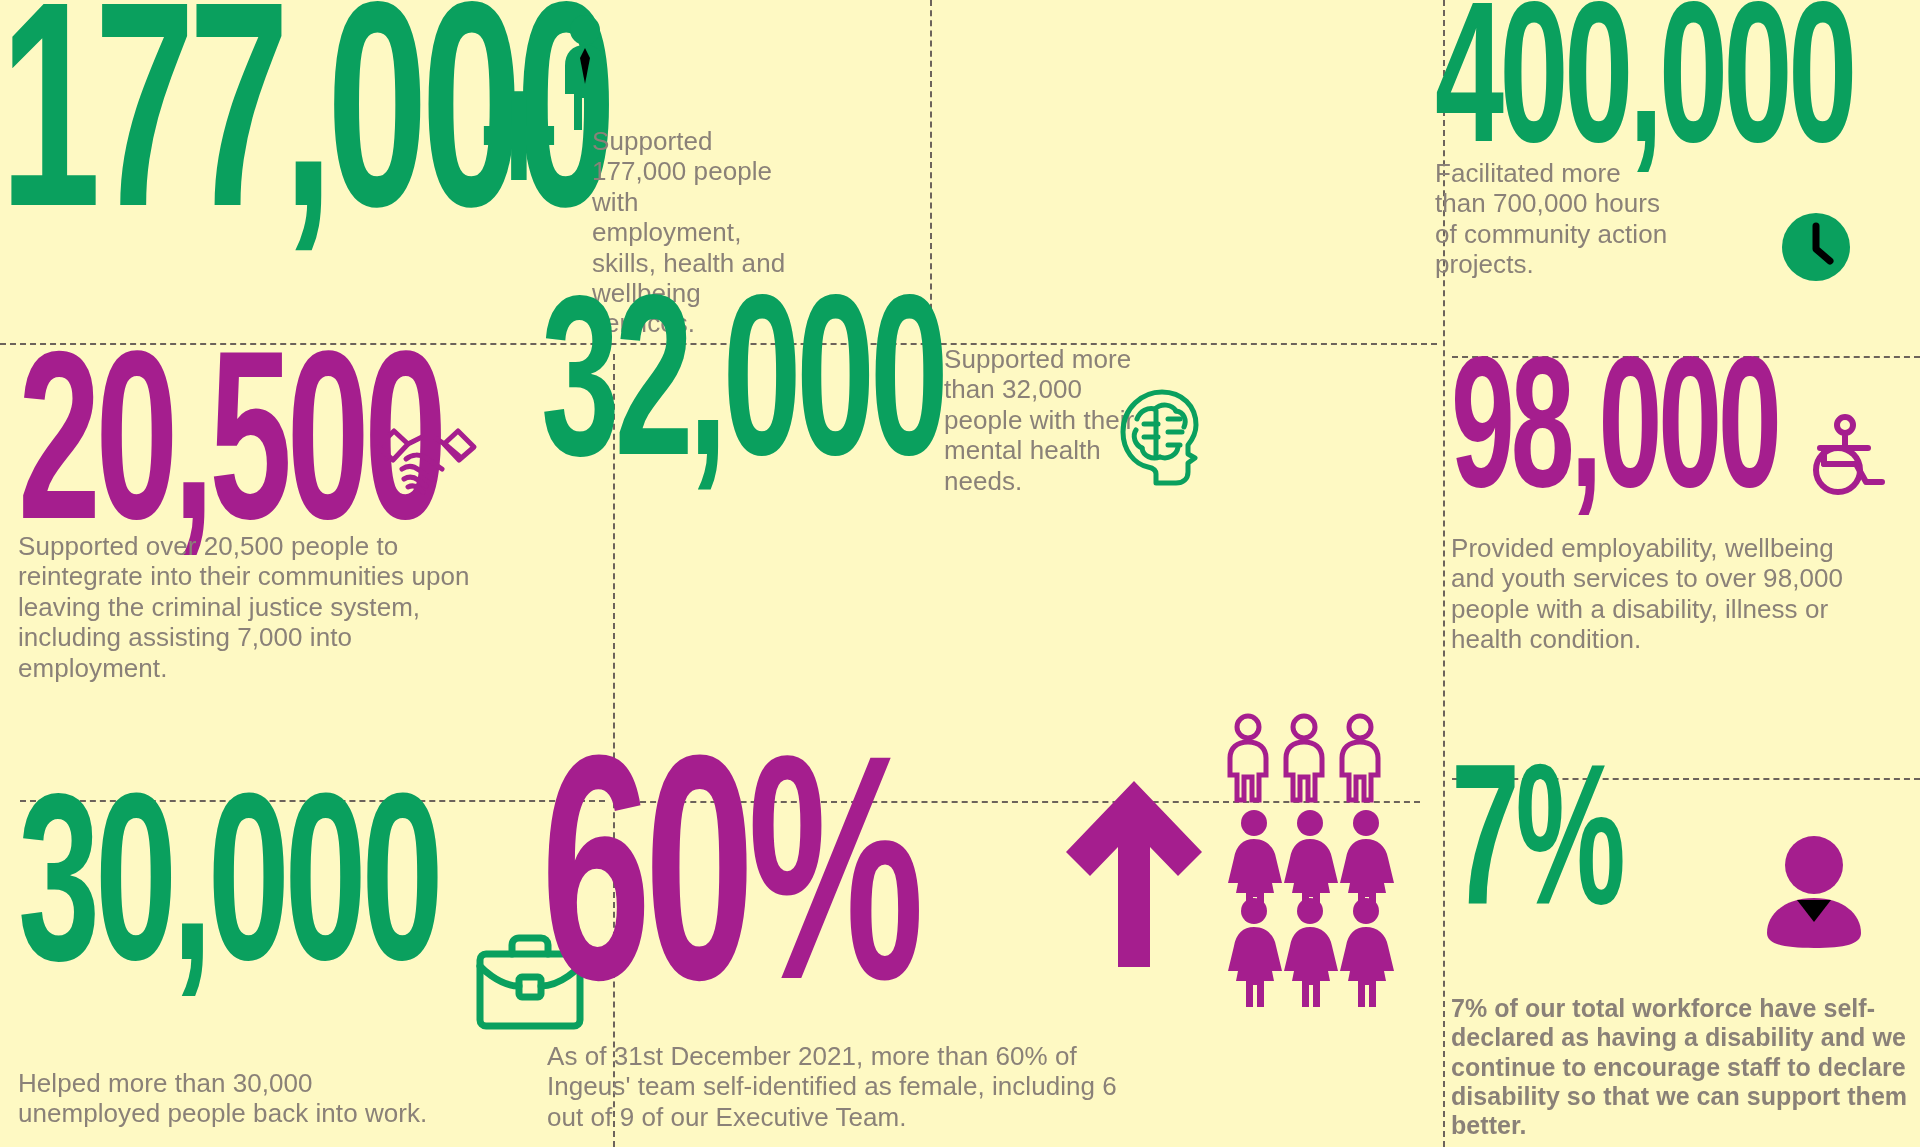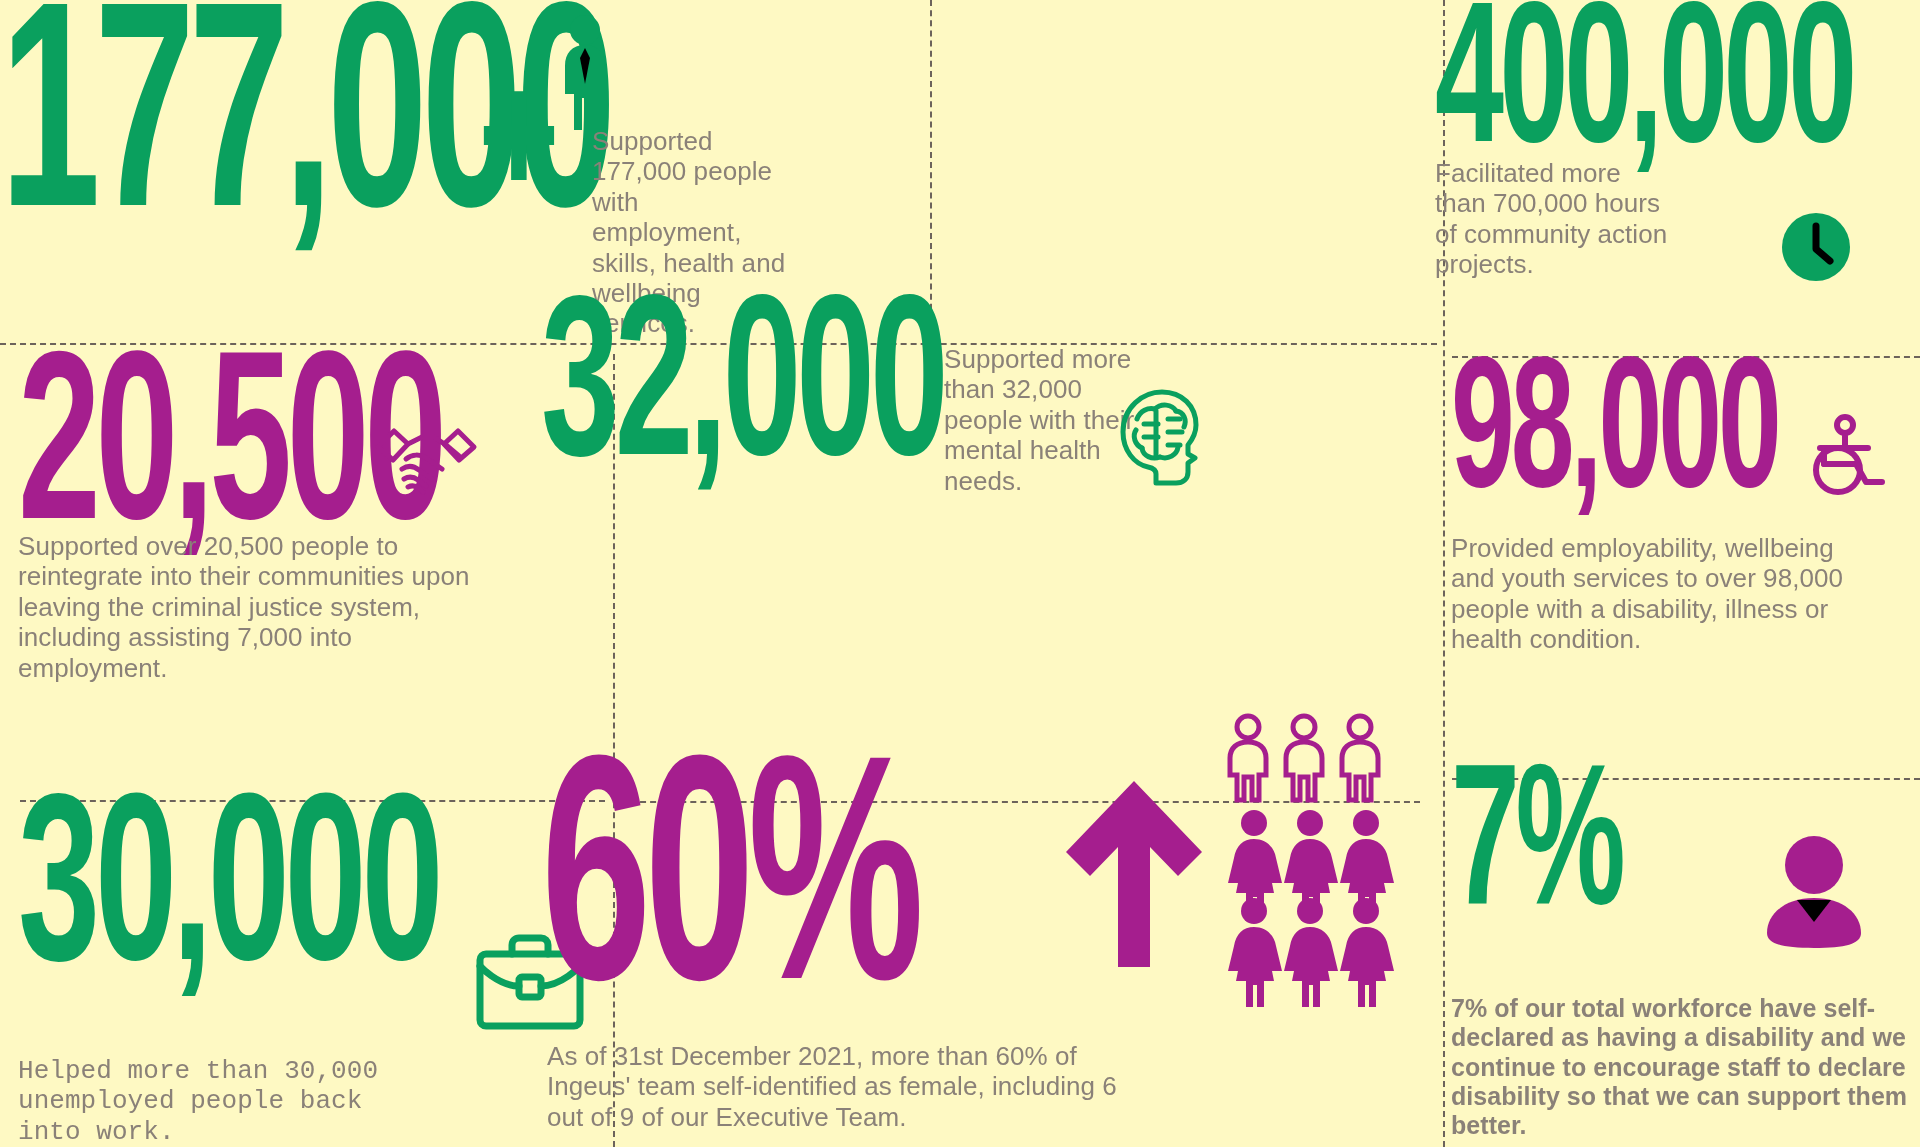--- a/index.html
+++ b/index.html
@@ -150,21 +150,21 @@
     <div class="icon" style="left:474px; top:133px;">
       <svg width="112" height="98" viewBox="0 0 112 98">
         <g fill="none" stroke="#0aa05e" stroke-width="7" stroke-linejoin="round" stroke-linecap="round">
           <path d="M38 21 L38 12 C38 8 41 5 45 5 L67 5 C71 5 74 8 74 12 L74 21"></path>
           <rect x="6" y="21" width="100" height="72" rx="6"></rect>
           <path d="M6 33 C6 33 24 53 45 53 M106 33 C106 33 88 53 67 53"></path>
           <rect x="45" y="44" width="22" height="20" rx="3"></rect>
         </g>
       </svg>
     </div>
-    <div class="caption" style="position:absolute; left:18px; top:256px; width:420px;font-family:Liberation Mono, monospace;">Helped more than 30,000 unemployed people back into work.</div>
+    <div class="caption" style="position:absolute; left:18px; top:268px; width:420px;">Helped more than 30,000 unemployed people back into work.</div>
   </div>
 
   <div class="panel" style="left:613px; top:801px; width:830px; height:346px;">
     <div class="bignum magenta" style="position:absolute; left:-72px; top:-62px; font-size:320px;">60%</div>
 
     <div class="icon" style="left:447px; top:-24px;">
       <svg width="148" height="194" viewBox="0 0 148 194">
         <path d="M74 4 L142 75 L118 99 L90 70 L90 190 L58 190 L58 70 L30 99 L6 75 Z" fill="#a51e8e"></path>
       </svg>
     </div>

